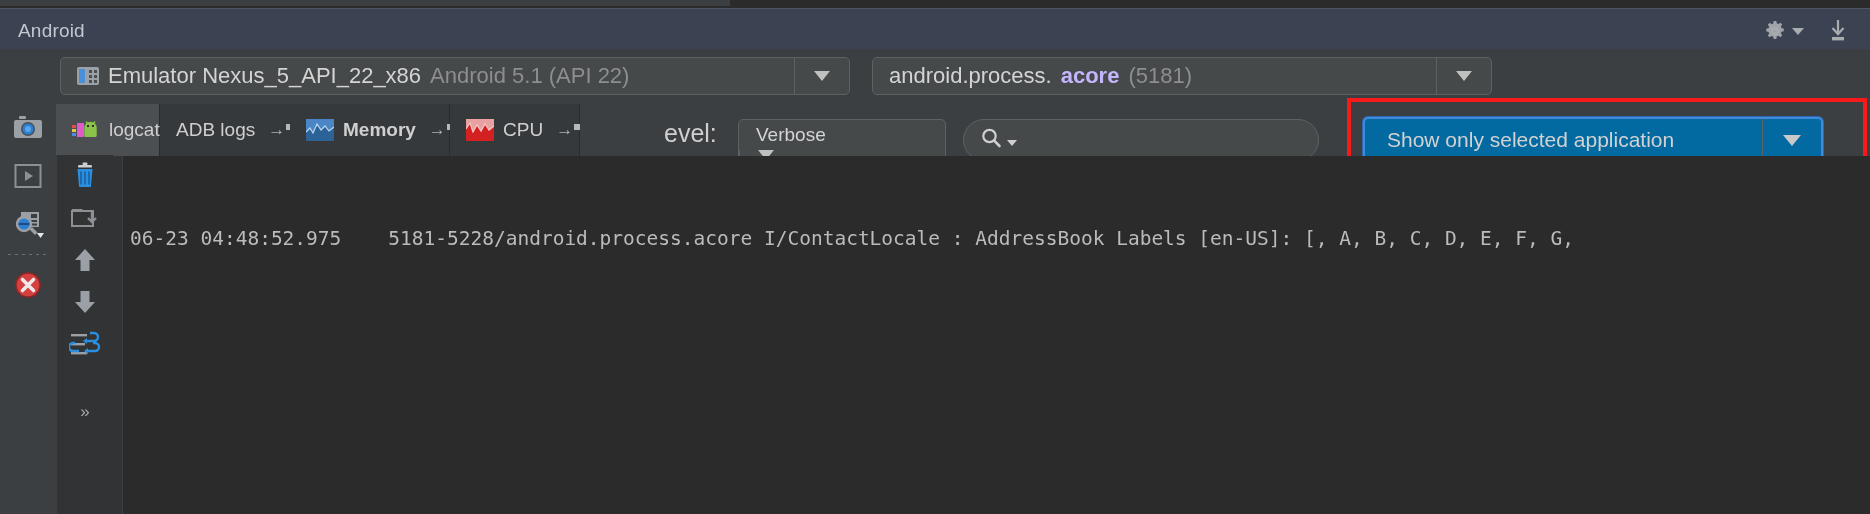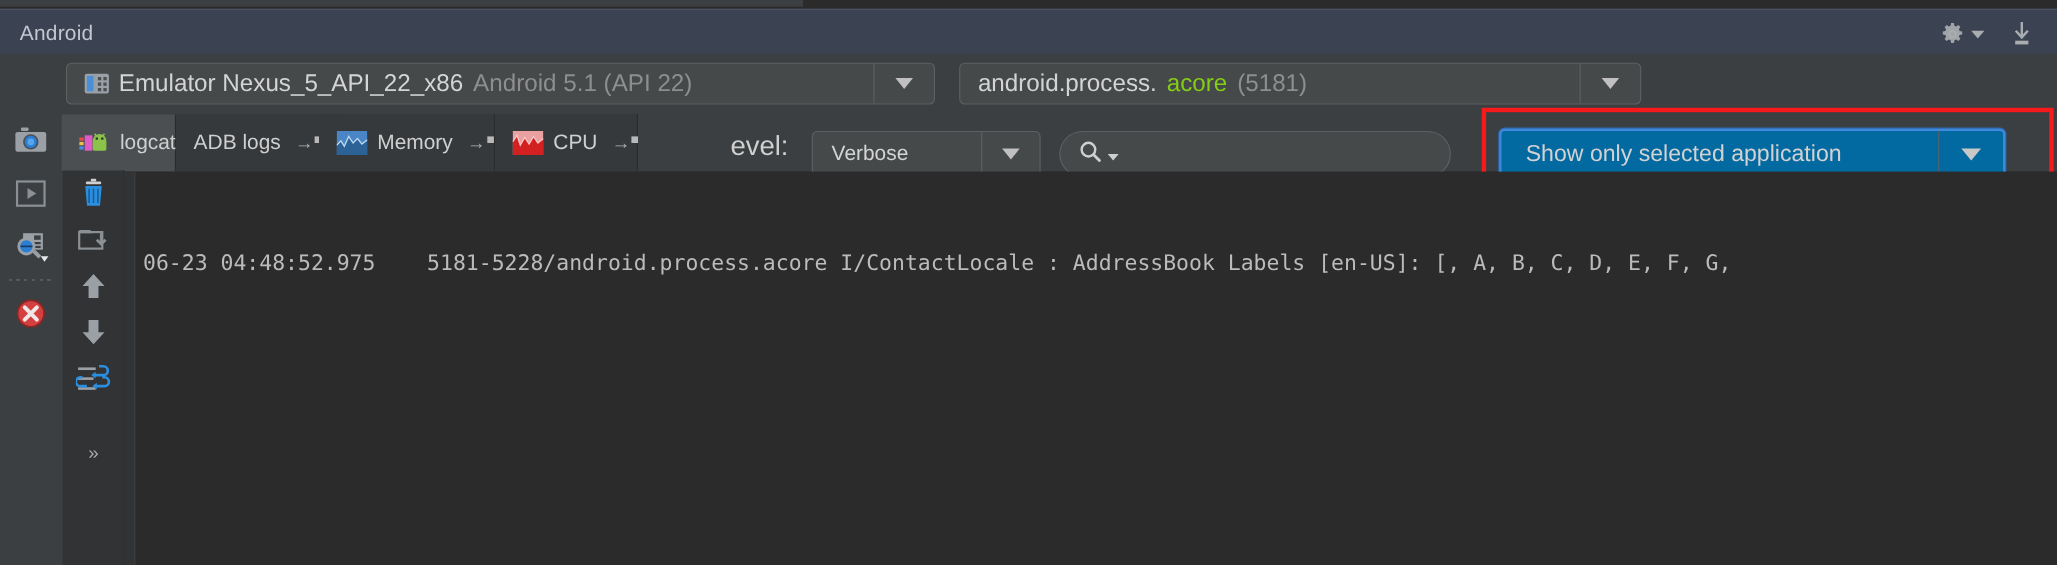--- a/index.html
+++ b/index.html
@@ -67,21 +67,21 @@
     width: 54px; border-left: 1px solid #5c6164;
     display: flex; align-items: center; justify-content: center;
   }
   .combo .combo-arrow::after {
     content: ""; border-left: 8px solid transparent; border-right: 8px solid transparent;
     border-top: 10px solid #c0c0c0;
   }
   #device-combo { left: 60px; width: 790px; }
   #process-combo { left: 872px; width: 620px; }
   .dim { color: #8e8e8e; }
-  .bold { font-weight: normal; color: #84cc16; }
+  .bold { font-weight: bold; color: #c4b5fd; }
   .dev-icon {
     width: 22px; height: 18px; background: #9aa0a6; border-radius: 2px;
     display: inline-block; position: relative; flex: 0 0 auto;
   }
   .dev-icon::before {
     content: ""; position: absolute; left: 2px; top: 2px; width: 6px; height: 14px;
     background: #4a90d9;
   }
   .dev-icon::after {
     content: ""; position: absolute; left: 12px; top: 3px; width: 3px; height: 3px;
@@ -138,21 +138,21 @@
   .chart-icon { width: 28px; height: 22px; flex: 0 0 auto; }
 
   
   .loglevel-label {
     position: absolute; left: 664px; top: 119px;
     font-size: 25px; color: #cfcfcf;
   }
   #level-combo {
     position: absolute; left: 738px; top: 119px; width: 208px; height: 42px;
     background: #45494a; border: 1px solid #5c6164; border-radius: 5px;
-    box-sizing: border-box; display: flex; align-items: stretch;
+    box-sizing: border-box; display: flex; align-items: stretch; flex-direction: column;
   }
   #level-combo .combo-text { padding-left: 17px; font-size: 19px; align-items: center; display: flex; flex: 1; color: #d4d4d4; }
   #level-combo .combo-arrow { width: 52px; border-left: 1px solid #5c6164; display: flex; align-items: center; justify-content: center; }
   #level-combo .combo-arrow::after {
     content: ""; border-left: 8px solid transparent; border-right: 8px solid transparent;
     border-top: 10px solid #c0c0c0;
   }
   #search-box {
     position: absolute; left: 963px; top: 119px; width: 356px; height: 42px;
     background: #45494a; border: 1px solid #5c6164; border-radius: 21px;
@@ -309,21 +309,21 @@
         </svg>
       </span>
       <span>logcat</span>
     </div>
 
     <div class="tab inactive" style="left:104px; width:150px;">
       <span>ADB logs</span>
       <span class="detach">→<span class="sq"></span></span>
     </div>
 
-    <div class="tab inactive" style="left:234px; width:160px;">
+    <div class="tab inactive" style="left:234px; width:160px;font-weight:bold;">
       <span class="chart-icon">
         <svg width="28" height="22" viewBox="0 0 28 22">
           <rect x="0" y="0" width="28" height="22" fill="#4a86c5"></rect>
           <path d="M0 13 L4 9 L7 14 L11 5 L15 11 L19 7 L23 12 L28 8 L28 22 L0 22 Z" fill="#2c6396"></path>
           <path d="M0 13 L4 9 L7 14 L11 5 L15 11 L19 7 L23 12 L28 8" fill="none" stroke="#bcd8f0" stroke-width="1.2"></path>
         </svg>
       </span>
       <span>Memory</span>
       <span class="detach">→<span class="sq"></span></span>
     </div>

